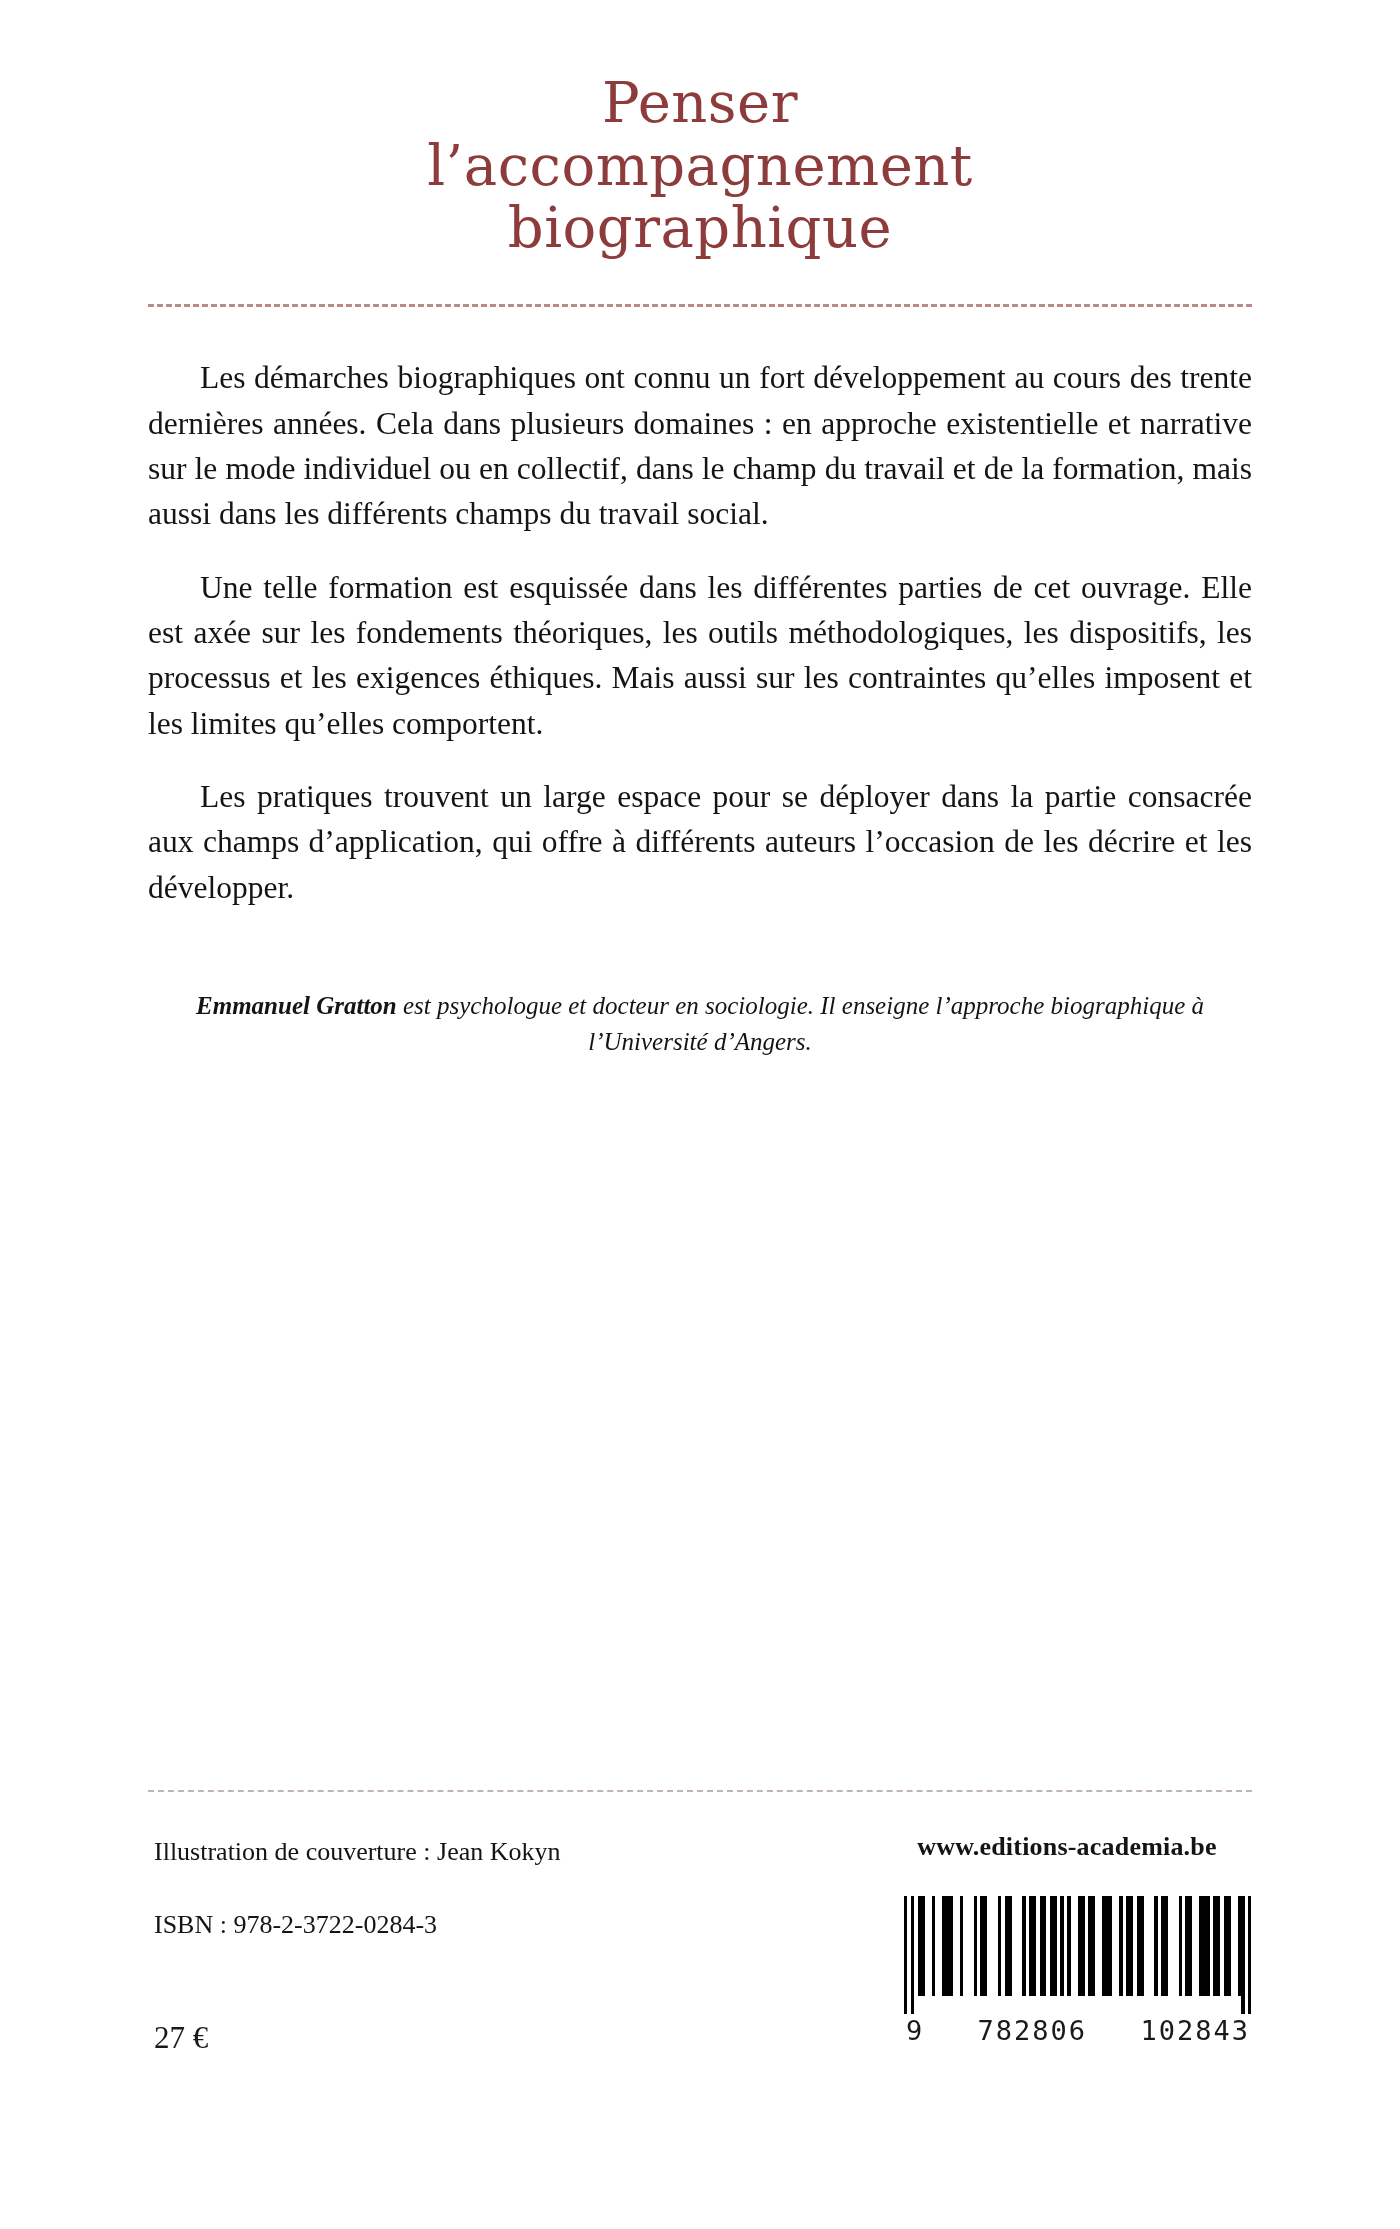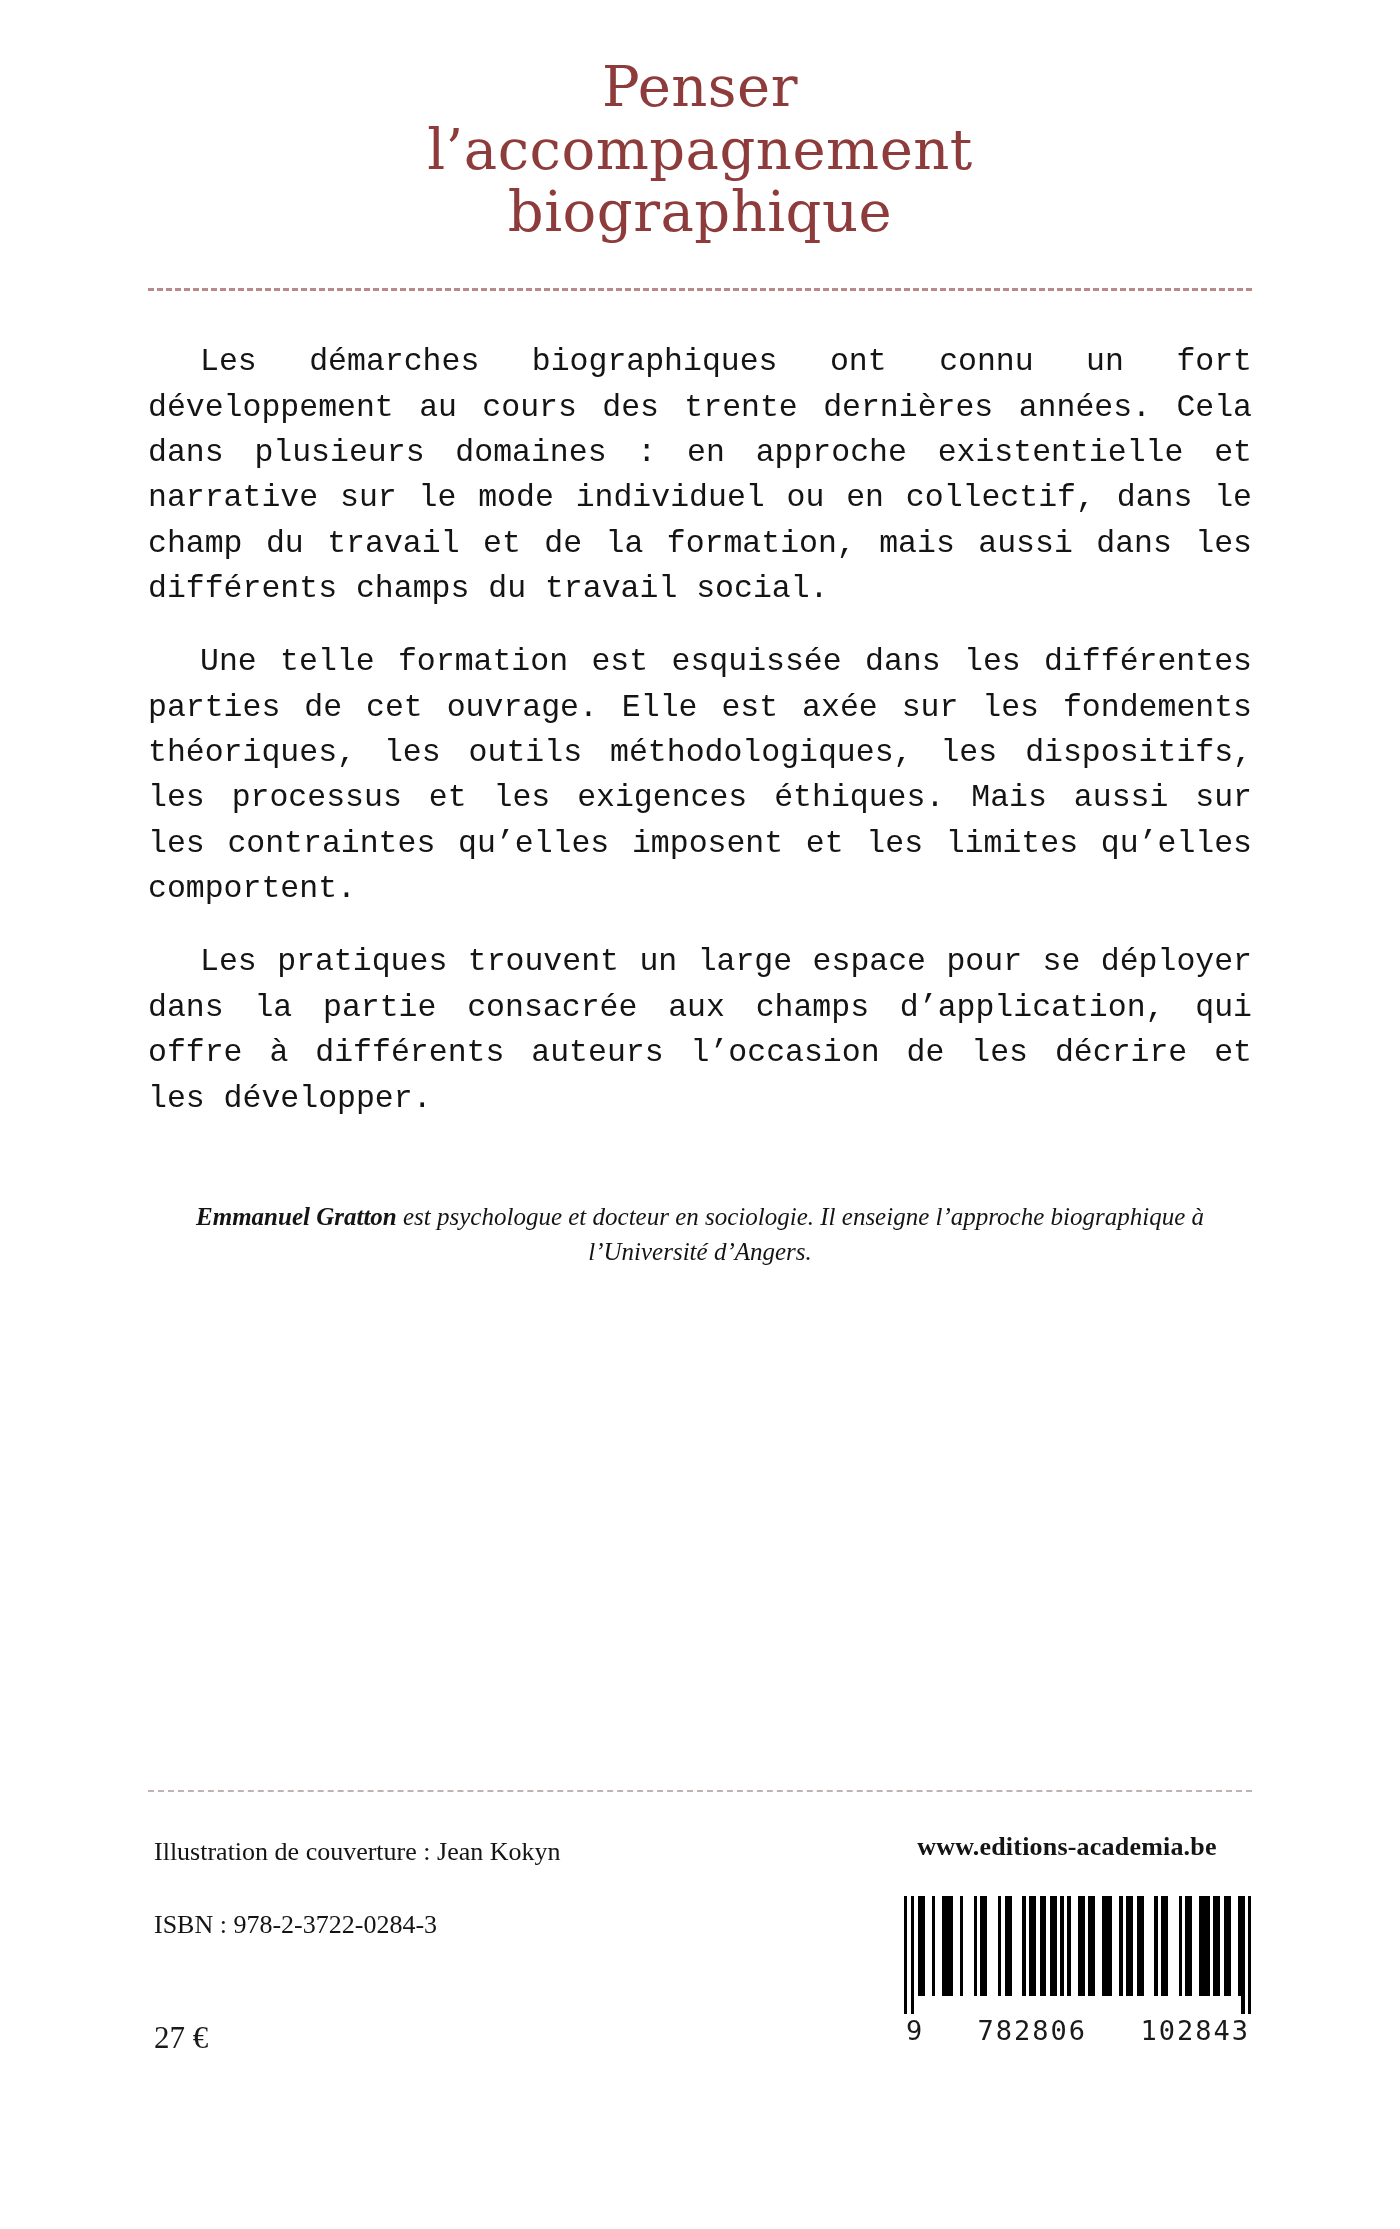--- a/index.html
+++ b/index.html
@@ -20,21 +20,21 @@
     left: 0; top: 0;
     width: 1400px;
     height: 2229px;
     box-sizing: border-box;
     padding: 0 148px;
   }
 
   
   .title-block {
     text-align: center;
-    padding-top: 56px;
+    padding-top: 72px;
   }
   .title-line {
     font-family: "DejaVu Serif", serif;
     color: #8e3b3b;
     font-size: 56px;
     line-height: 1.12;
     letter-spacing: 0.5px;
     font-weight: 400;
   }
 
@@ -54,21 +54,20 @@
   .body-text {
     margin-top: 48px;
     font-size: 31.5px;
     line-height: 1.44;
     text-align: justify;
     color: #141414;
   }
   .body-text p {
     margin: 15px 0 28px 0;
     text-indent: 52px;
-    font-family: Liberation Mono, monospace;
   }
   .body-text p:last-child { margin-bottom: 0; }
 
   
   .bios {
     margin-top: 78px;
     text-align: center;
     font-family: Liberation Serif, serif;
     font-style: italic;
     font-size: 25px;

